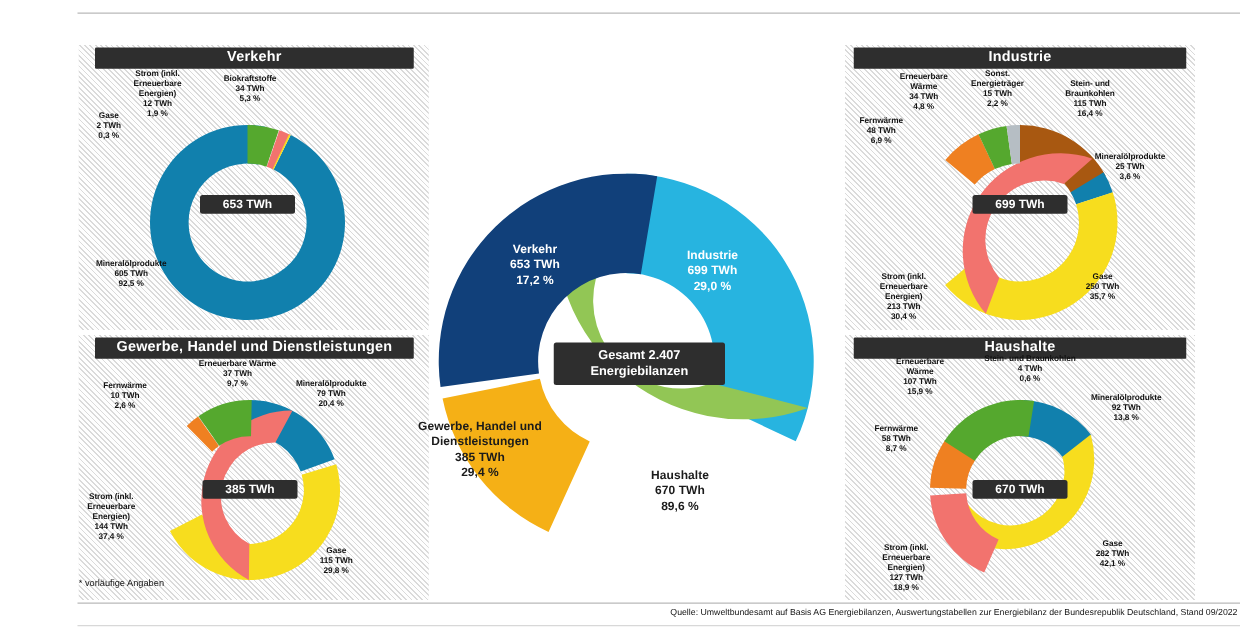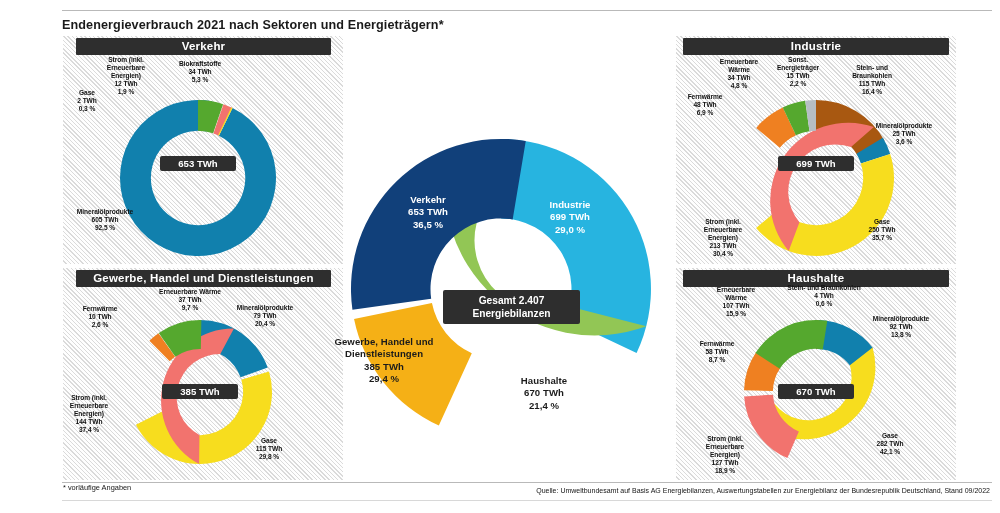--- a/index.html
+++ b/index.html
@@ -57,36 +57,35 @@
   .clab.dark{color:#1b1b1b;}
   .clab.wrap{white-space:normal;}
 
   .centerlabel{
     position:absolute;background:#2e2e2e;color:#fff;font-weight:bold;
     font-size:10.2px;line-height:13px;text-align:center;border-radius:2px;
     padding:4px 10px;white-space:nowrap;
   }
 
   .footL{
-    position:absolute;left:63px;top:483px;
+    position:absolute;left:63px;top:462px;
     font-size:7.4px;color:#141414;font-weight:normal;white-space:nowrap;
   }
   .footR{
     position:absolute;right:10px;top:487px;
     font-size:7px;color:#141414;white-space:nowrap;
   }
 </style>
 </head>
 <body>
 
 <div id="page">
 
   <div class="rule" style="left:62px;top:10px;width:930px;"></div>
 
-  <div class="maintitle">Endenergieverbrauch 2021 nach Sektoren und Energieträgern*</div>
 
   <div class="hatch" style="left:63px;top:36px;width:280px;height:228px;"></div>
   <div class="panelhead" style="left:76px;top:38px;width:255px;">Verkehr</div>
 
   <div class="donutwrap" style="left:118px;top:98px;">
     <svg width="160" height="160" viewBox="0 0 160 160">
       <g transform="translate(80,80)">
 
         <path fill="#1180ad" d="M 0,-78 A 78,78 0 1 1 -21.11,-75.09 L -12.77,-45.42 A 47.2,47.2 0 1 0 0,-47.2 Z" transform="rotate(26.28)"></path>
 
@@ -309,46 +308,46 @@
 
         <path fill="#92c655" d="M 0,-150 A 150,150 0 0 1 -123.69,85.04 L -58.13,39.97 A 70.5,70.5 0 0 0 0,-70.5 Z" transform="rotate(104.4)"></path>
 
         <path fill="#f5b016" d="M 0,-150 A 150,150 0 0 1 121.35,-88.10 L 57.03,-41.41 A 70.5,70.5 0 0 0 0,-70.5 Z" transform="rotate(204.48)"></path>
 
         <path fill="#11407a" d="M 0,-150 A 150,150 0 0 1 143.21,44.93 L 67.31,21.12 A 70.5,70.5 0 0 0 0,-70.5 Z" transform="rotate(262.08)"></path>
       </g>
     </svg>
   </div>
 
-  <div class="centerlabel" style="left:443px;top:290px;width:117px;">
+  <div class="centerlabel" style="left:443px;top:274px;width:117px;">
     <span>Gesamt 2.407</span><br>
     <span>Energiebilanzen</span>
   </div>
 
   <div class="clab white" style="left:388px;top:194px;width:80px;">
     <span>Verkehr</span><br>
     <span>653 TWh</span><br>
-    <span>36,5 %</span>
+    <span>17,2 %</span>
   </div>
 
   <div class="clab white" style="left:530px;top:199px;width:80px;">
     <span>Industrie</span><br>
     <span>699 TWh</span><br>
     <span>29,0 %</span>
   </div>
 
   <div class="clab dark wrap" style="left:332px;top:336px;width:104px;">
     <span>Gewerbe, Handel und Dienstleistungen</span><br>
     <span>385 TWh</span><br>
     <span>29,4 %</span>
   </div>
 
   <div class="clab dark" style="left:500px;top:375px;width:88px;">
     <span>Haushalte</span><br>
     <span>670 TWh</span><br>
-    <span>21,4 %</span>
+    <span>89,6 %</span>
   </div>
 
   <div class="rule" style="left:62px;top:482px;width:930px;"></div>
   <div class="footL">* vorläufige Angaben</div>
   <div class="footR">Quelle: Umweltbundesamt auf Basis AG Energiebilanzen, Auswertungstabellen zur Energiebilanz der Bundesrepublik Deutschland, Stand 09/2022</div>
   <div class="rule" style="left:62px;top:500px;width:930px;background:#d8d8d8;"></div>
 </div>
 
 </body></html>

